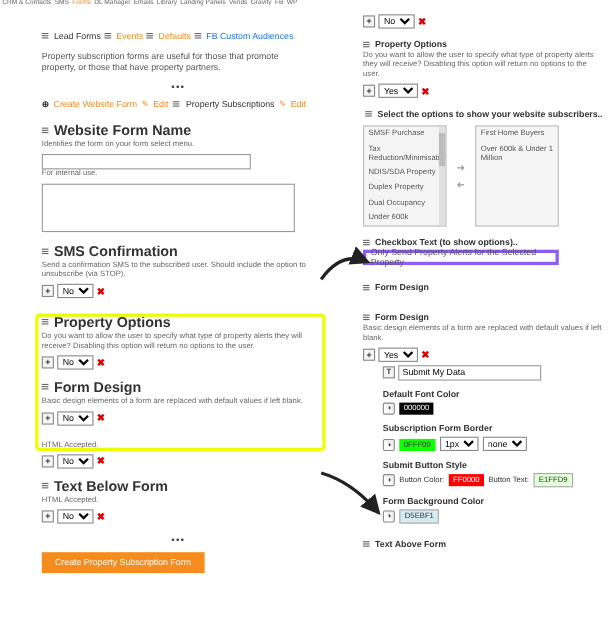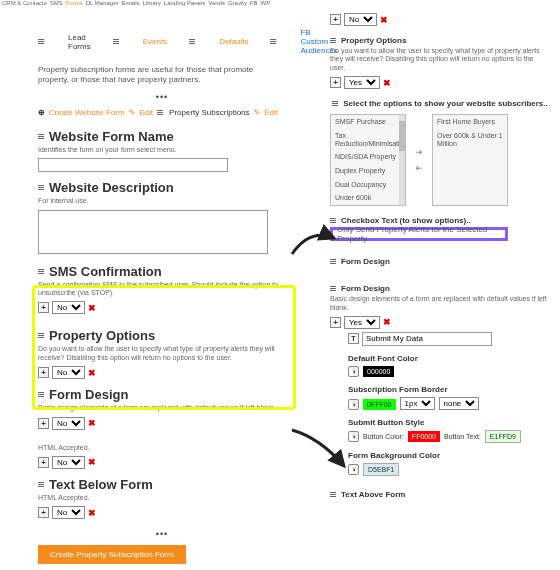--- a/index.html
+++ b/index.html
@@ -2,21 +2,21 @@
 <html><head>
 <meta charset="utf-8">
 <style>
   * { box-sizing: border-box; margin: 0; padding: 0; }
   body { font-family: Arial, sans-serif; font-size: 9px; color: #333; background: #fff; width: 560px; height: 570px; position: relative; overflow: hidden; }
   .topnav { position: absolute; top: 0; left: 0; height: 8px; font-size: 6px; color: #666; padding-left: 2px; display:flex; gap:3px; white-space:nowrap;}
   .topnav span { color:#666; }
   .topnav .sel { color:#f68b1e; }
   .left { position: absolute; left: 38px; top: 28px; width: 248px; }
   .right { position: absolute; left: 330px; top: 10px; width: 220px; }
-  .tabs { display:flex; gap:22px; align-items:center; margin-bottom:10px; font-size:8px;}
+  .tabs { display:flex; gap:3px; align-items:center; margin-bottom:10px; font-size:8px;}
   .ham { display:inline-flex; flex-direction:column; gap:1px; margin-right:2px; }
   .ham i { display:block; width:6px; height:1px; background:#666; }
   .tab { color:#333; cursor:pointer; }
   .tab.orange { color:#f68b1e; }
   .tab.blue { color:#1a73e8; }
   .desc { font-size:8px; color:#555; line-height:1.3; margin-bottom:6px;}
   .dots { text-align:center; font-size:9px; color:#444; margin:2px 0 6px; letter-spacing:1px;}
   .links { font-size:8px; margin-bottom:12px; display:flex; gap:4px; align-items:center; flex-wrap:wrap;}
   .plusico { font-weight:bold; }
   .lnk-orange { color:#f68b1e; cursor:pointer; }
@@ -115,28 +115,20 @@
     <span class="ham">
         <i></i>
         <i></i>
         <i></i>
       </span>
     <span>Website Form Name</span>
   </div>
   <div class="help">Identifies the form on your form select menu.</div>
   <input class="txt" style="">
 
-  <div class="sect-head">
-    <span class="ham">
-        <i></i>
-        <i></i>
-        <i></i>
-      </span>
-    <span>Website Description</span>
-  </div>
   <div class="help">For internal use.</div>
   <textarea class="ta" style=""></textarea>
 
   <div class="sect-head">
     <span class="ham">
         <i></i>
         <i></i>
         <i></i>
       </span>
     <span>SMS Confirmation</span>

